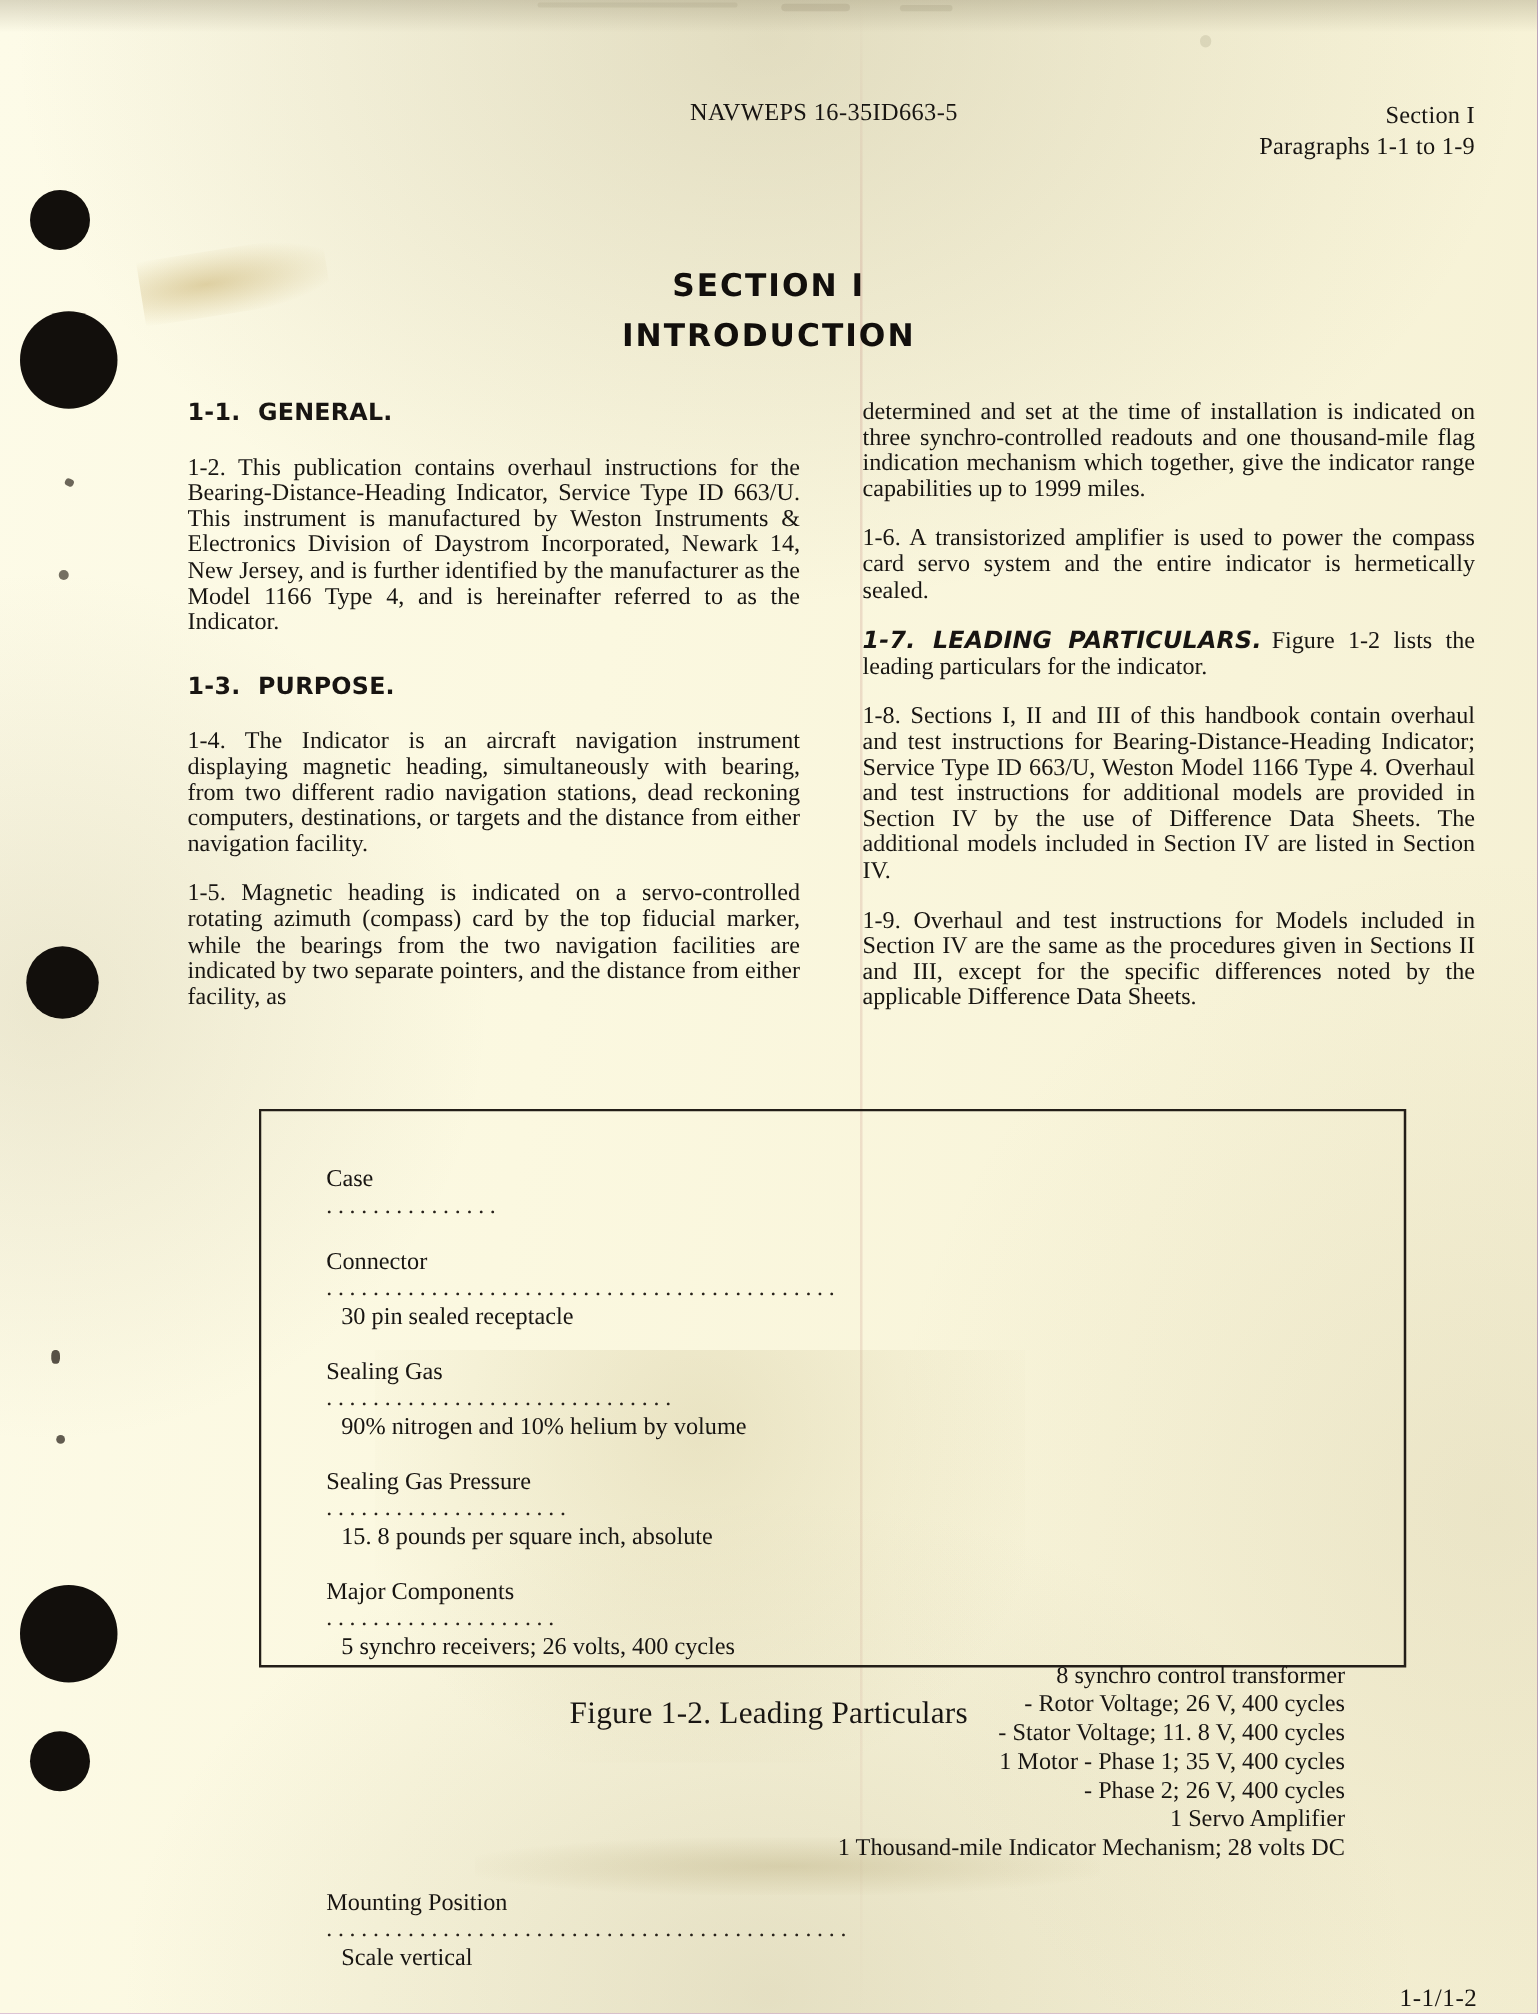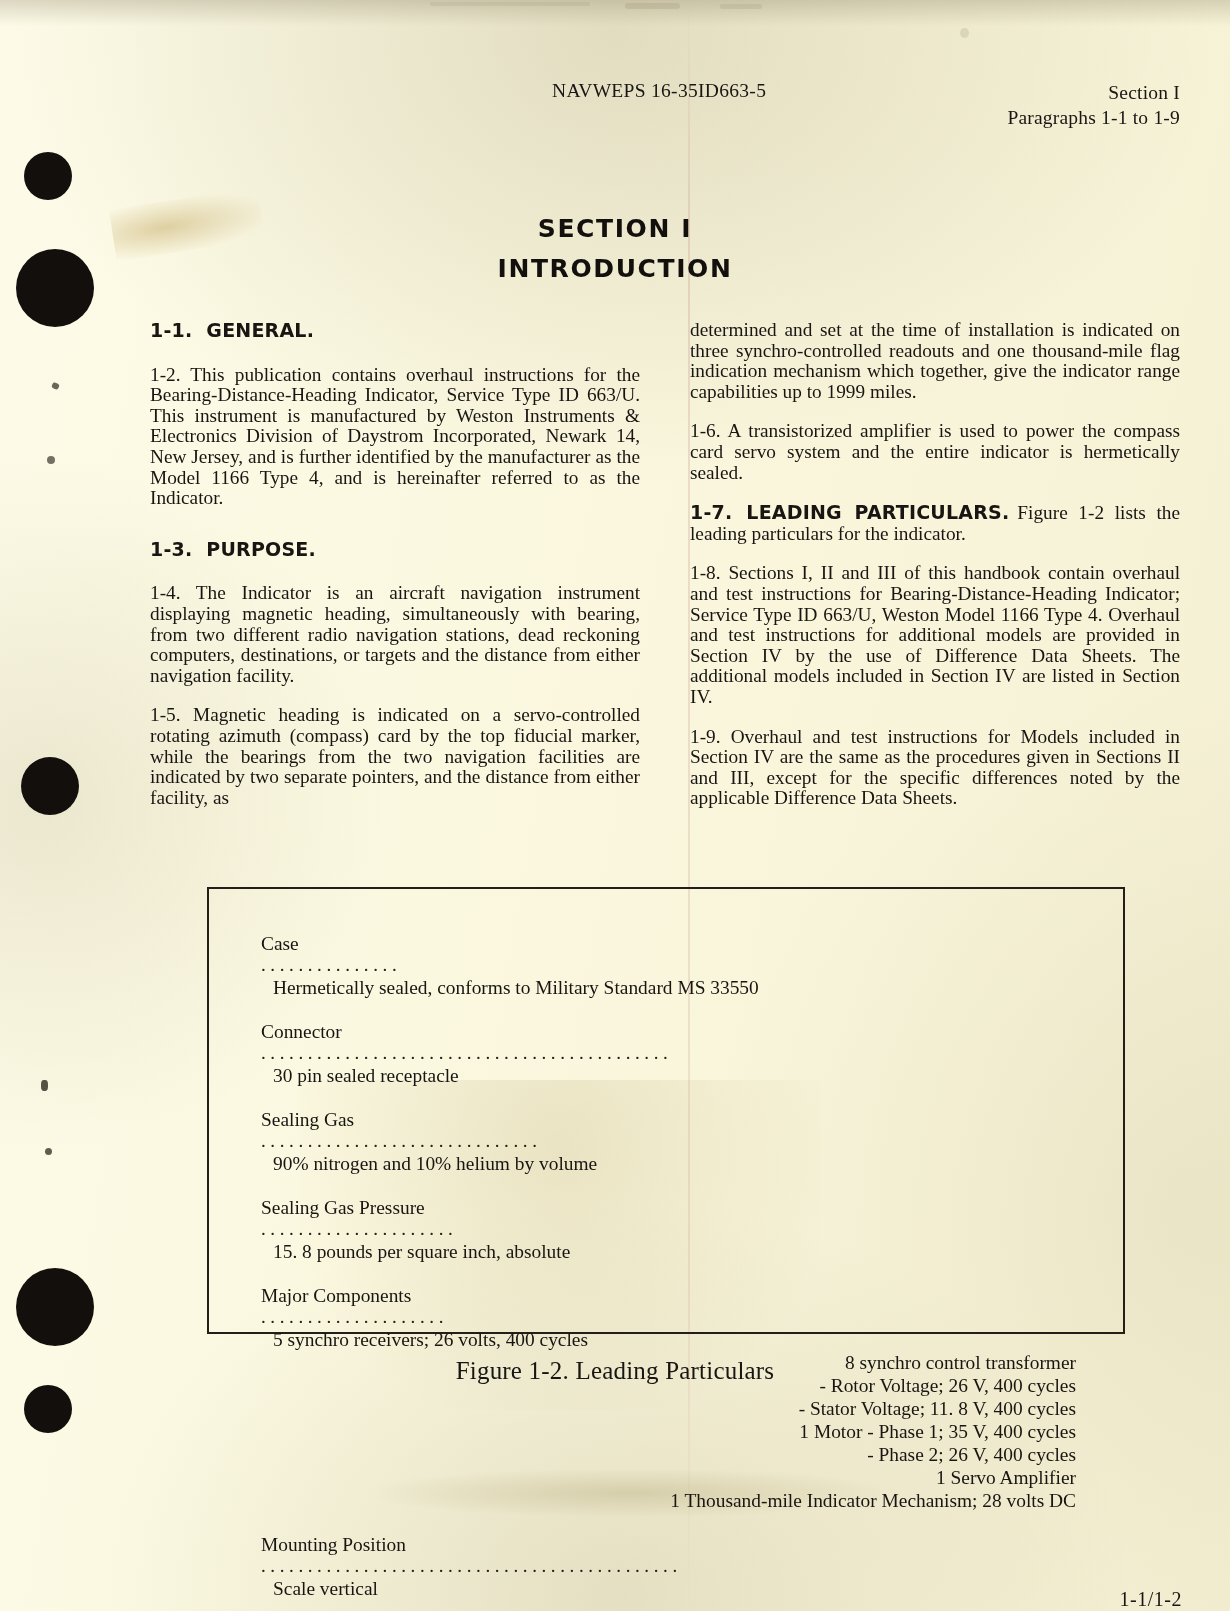--- a/index.html
+++ b/index.html
@@ -141,21 +141,21 @@
 
   .head {
     font-family: "DejaVu Sans", "Liberation Sans", sans-serif;
     font-weight: bold;
     font-size: 19px;
     letter-spacing: 0.2px;
     margin: 0 0 24px 0;
     text-align: left;
   }
   .head .num { margin-right: 14px; }
-  .head.inline-head { display: inline; margin: 0; }
+  .head.inline-head { display: inline; margin: 0; font-style: italic; }
 
   
   .runin { text-align: justify; }
 
   
   .figbox {
     position: absolute;
     left: 207px; top: 887px;
     width: 918px; height: 447px;
     border: 2px solid #26211b;
@@ -287,21 +287,20 @@
 
       <p>1-9.   Overhaul and test instructions for Models included in Section IV are the same as the procedures given in Sections II and III, except for the specific differences noted by the applicable Difference Data Sheets.</p>
     </div>
 
     <div class="figbox">
       <div class="figtable">
 
         <div class="frow">
           <span class="flabel">Case</span>
           <span class="fdots">...............</span>
-          <span class="fvalue">Hermetically sealed, conforms to Military Standard MS 33550</span>
         </div>
 
         <div class="frow">
           <span class="flabel">Connector</span>
           <span class="fdots">............................................</span>
           <span class="fvalue">30 pin sealed receptacle</span>
         </div>
 
         <div class="frow">
           <span class="flabel">Sealing Gas</span>

